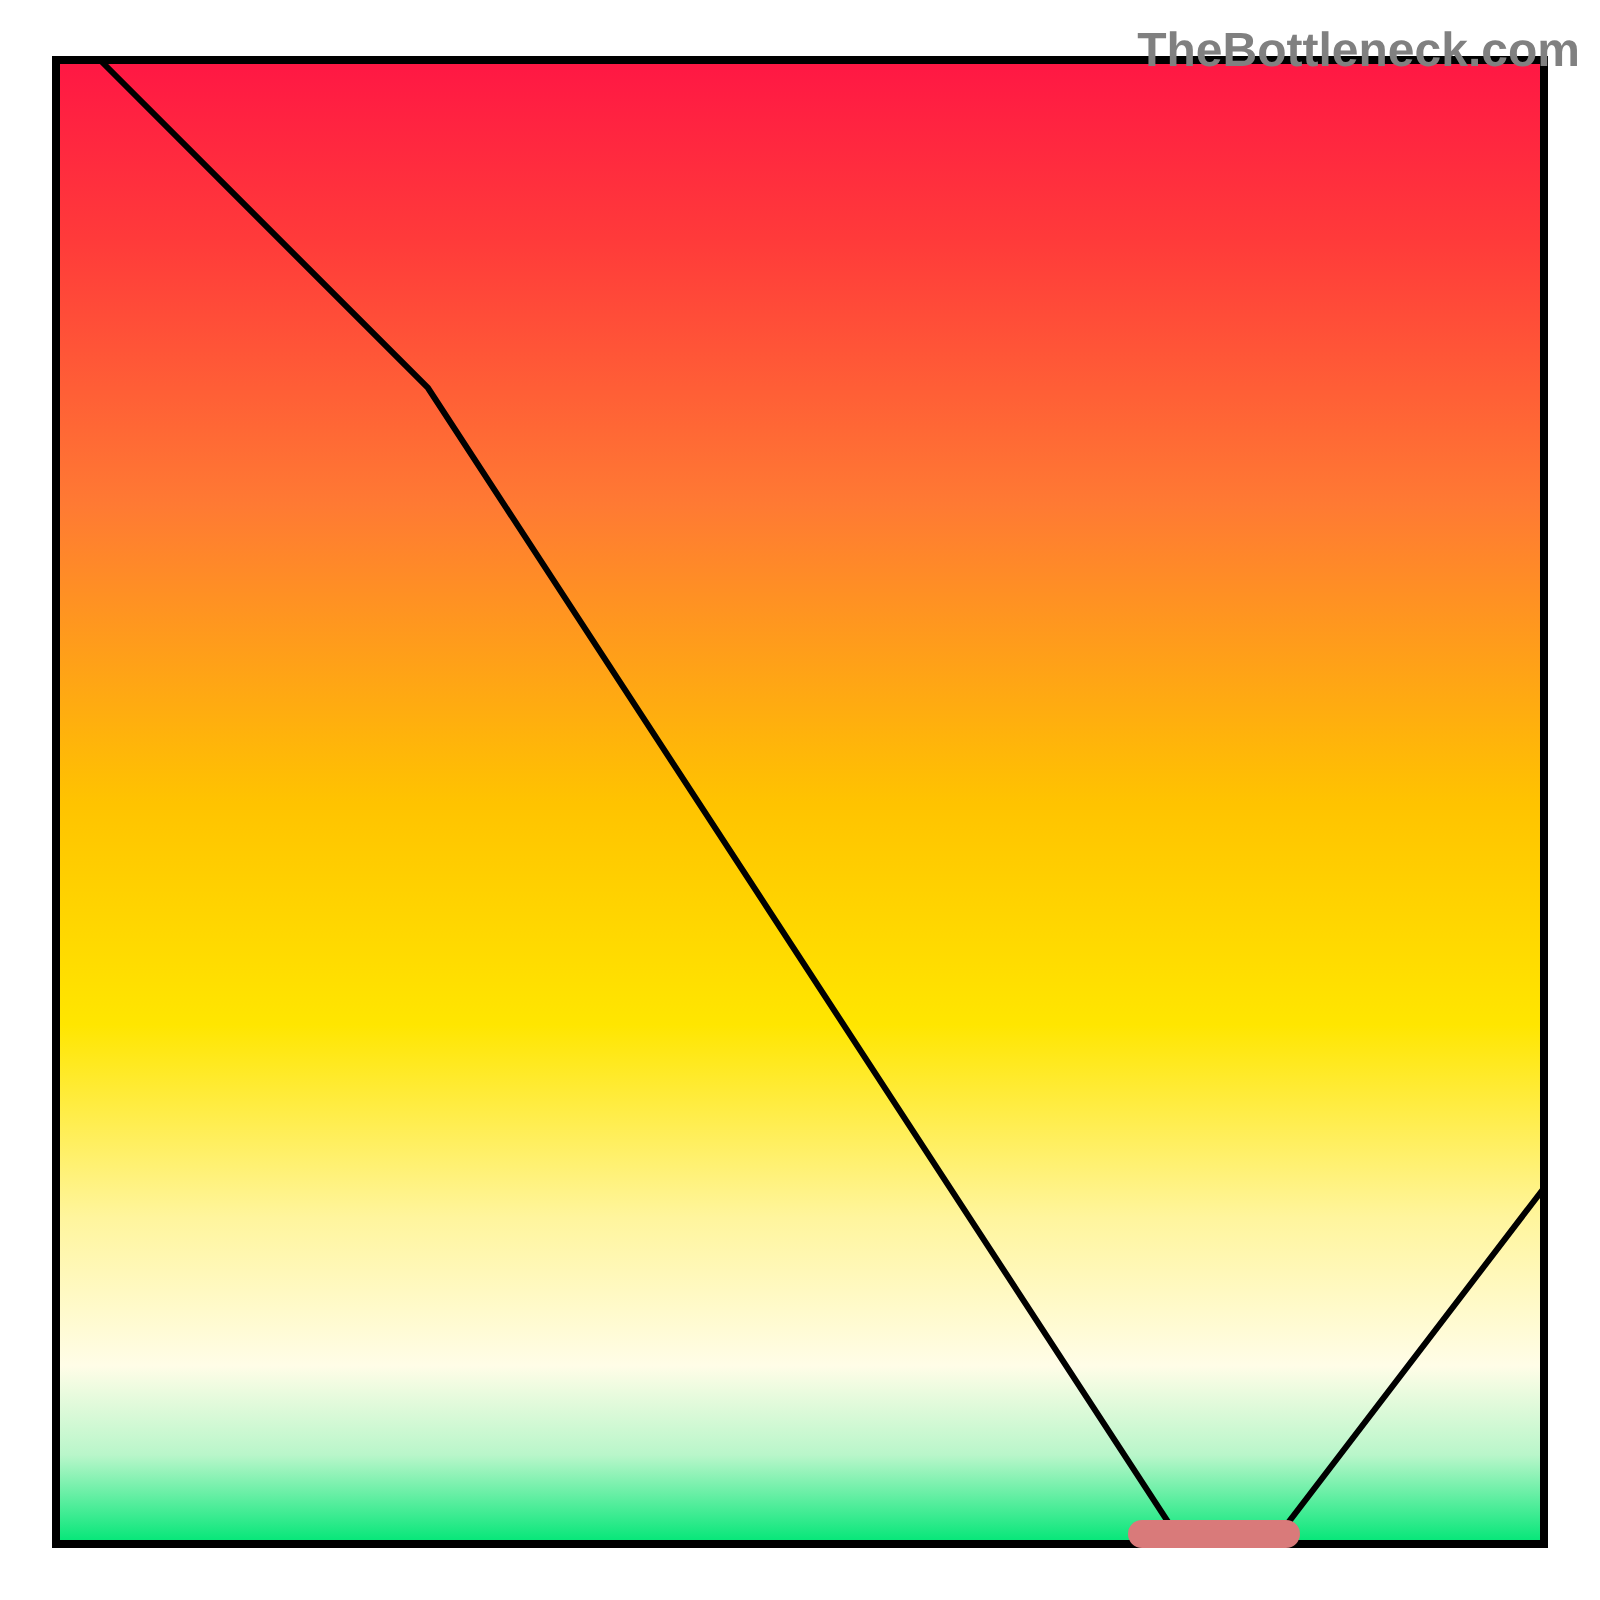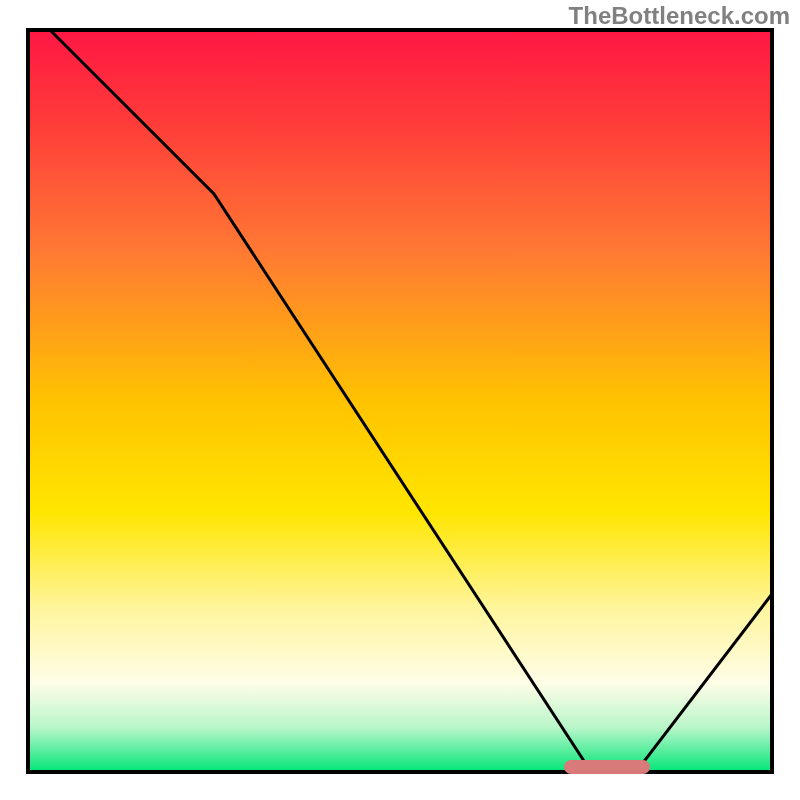--- a/index.html
+++ b/index.html
@@ -11,21 +11,21 @@
     background: #ffffff;
     font-family: Arial, Helvetica, sans-serif;
   }
   .container {
     position: relative;
     width: 800px;
     height: 800px;
   }
   .watermark {
     position: absolute;
-    top: 2px;
+    top: 12px;
     right: 10px;
     font-size: 24px;
     font-weight: bold;
     color: #808080;
     letter-spacing: 0px;
   }
   svg {
     display: block;
   }
 </style>

